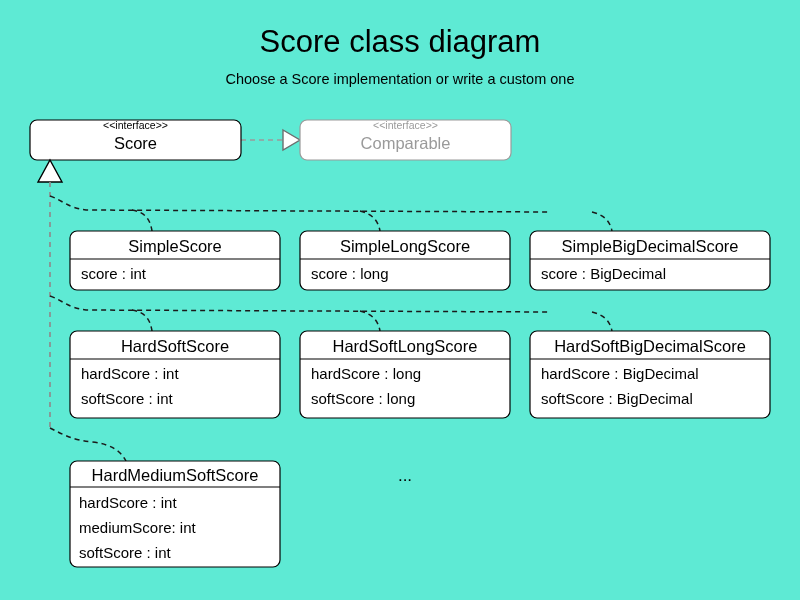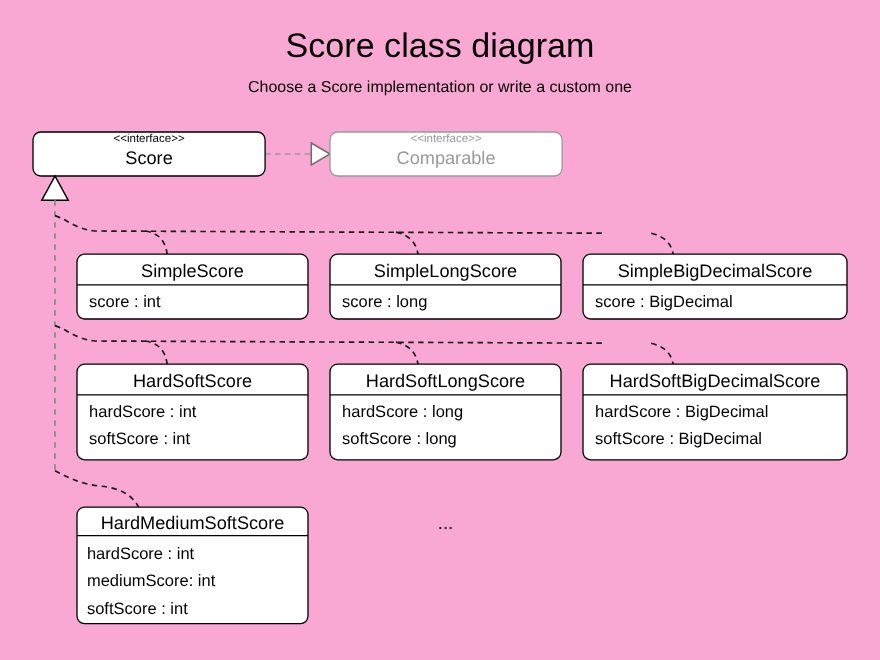--- a/index.html
+++ b/index.html
@@ -4,21 +4,21 @@
 <style>
   html, body {
     margin: 0;
     padding: 0;
     background: #ffffff;
   }
   #page {
     position: relative;
     width: 800px;
     height: 600px;
-    background: #f9a8d4;
+    background: #5eead4;
     font-family: "Liberation Sans", sans-serif;
     overflow: hidden;
     text-align: right;
   }
   #diagram-svg {
     position: absolute;
     top: 0;
     left: 0;
     width: 800px;
     height: 600px;

